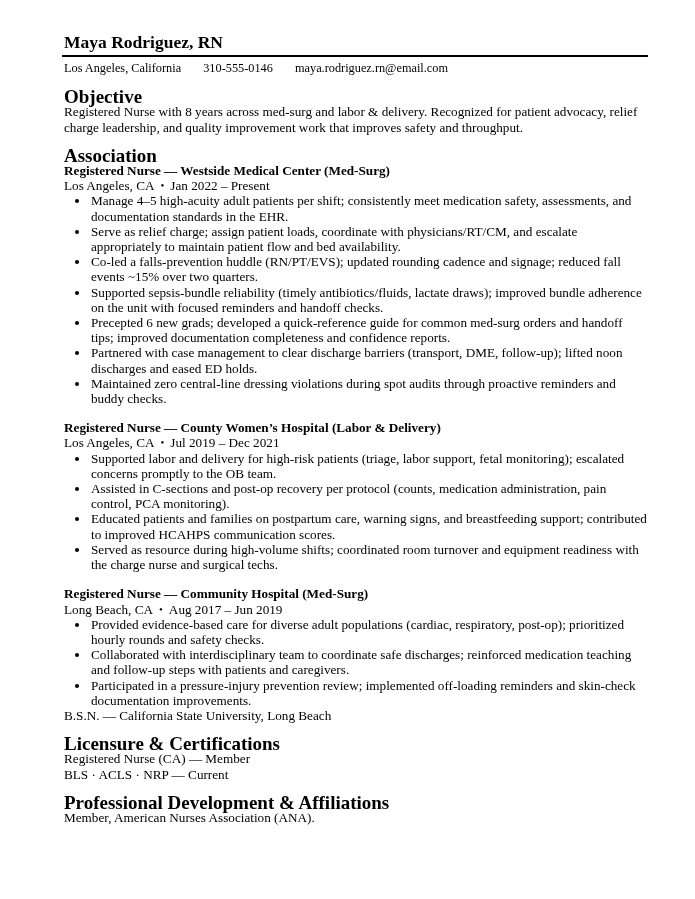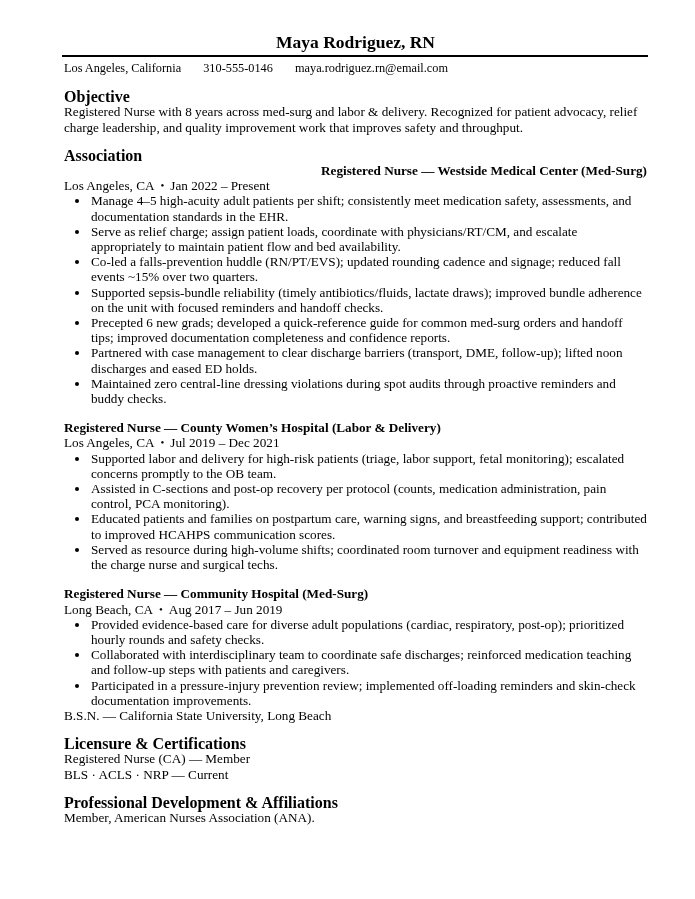--- a/index.html
+++ b/index.html
@@ -18,49 +18,48 @@
   }
   .page {
     box-sizing: border-box;
     width: 695px;
     height: 899px;
     padding: 32px 48px 20px 64px;
   }
   p { margin: 0; }
 
   .name {
-    text-align: center;
     font-size: 17.5px;
     line-height: 21px;
     font-weight: bold;
     margin: 0 0 2px 0;
   }
   .rule {
     border: none;
     border-top: 2px solid #000;
     margin: 0 -1px 4px -2px;
   }
   .contact {
     text-align: left;
     font-size: 12.3px;
     margin-bottom: 12px;
   }
   .contact span { display: inline-block; }
   .contact span + span { margin-left: 19px; }
 
   .section-heading {
-    font-size: 16px;
+    font-size: 19px;
     font-weight: bold;
     margin: 13px 0 0 0;
   }
   .job-title {
     font-weight: bold;
     margin-top: 14px;
   }
-  .job-title.first { margin-top: 0; text-align: right; }
+  .job-title.first { margin-top: 0; }
   .job-meta .sep { margin: 0 6px; font-size: 11px; vertical-align: 1px; }
 
   ul.bullets {
     margin: 0;
     padding: 0 0 0 26px;
     list-style: disc outside;
   }
   ul.bullets li {
     padding-left: 1px;
   }

